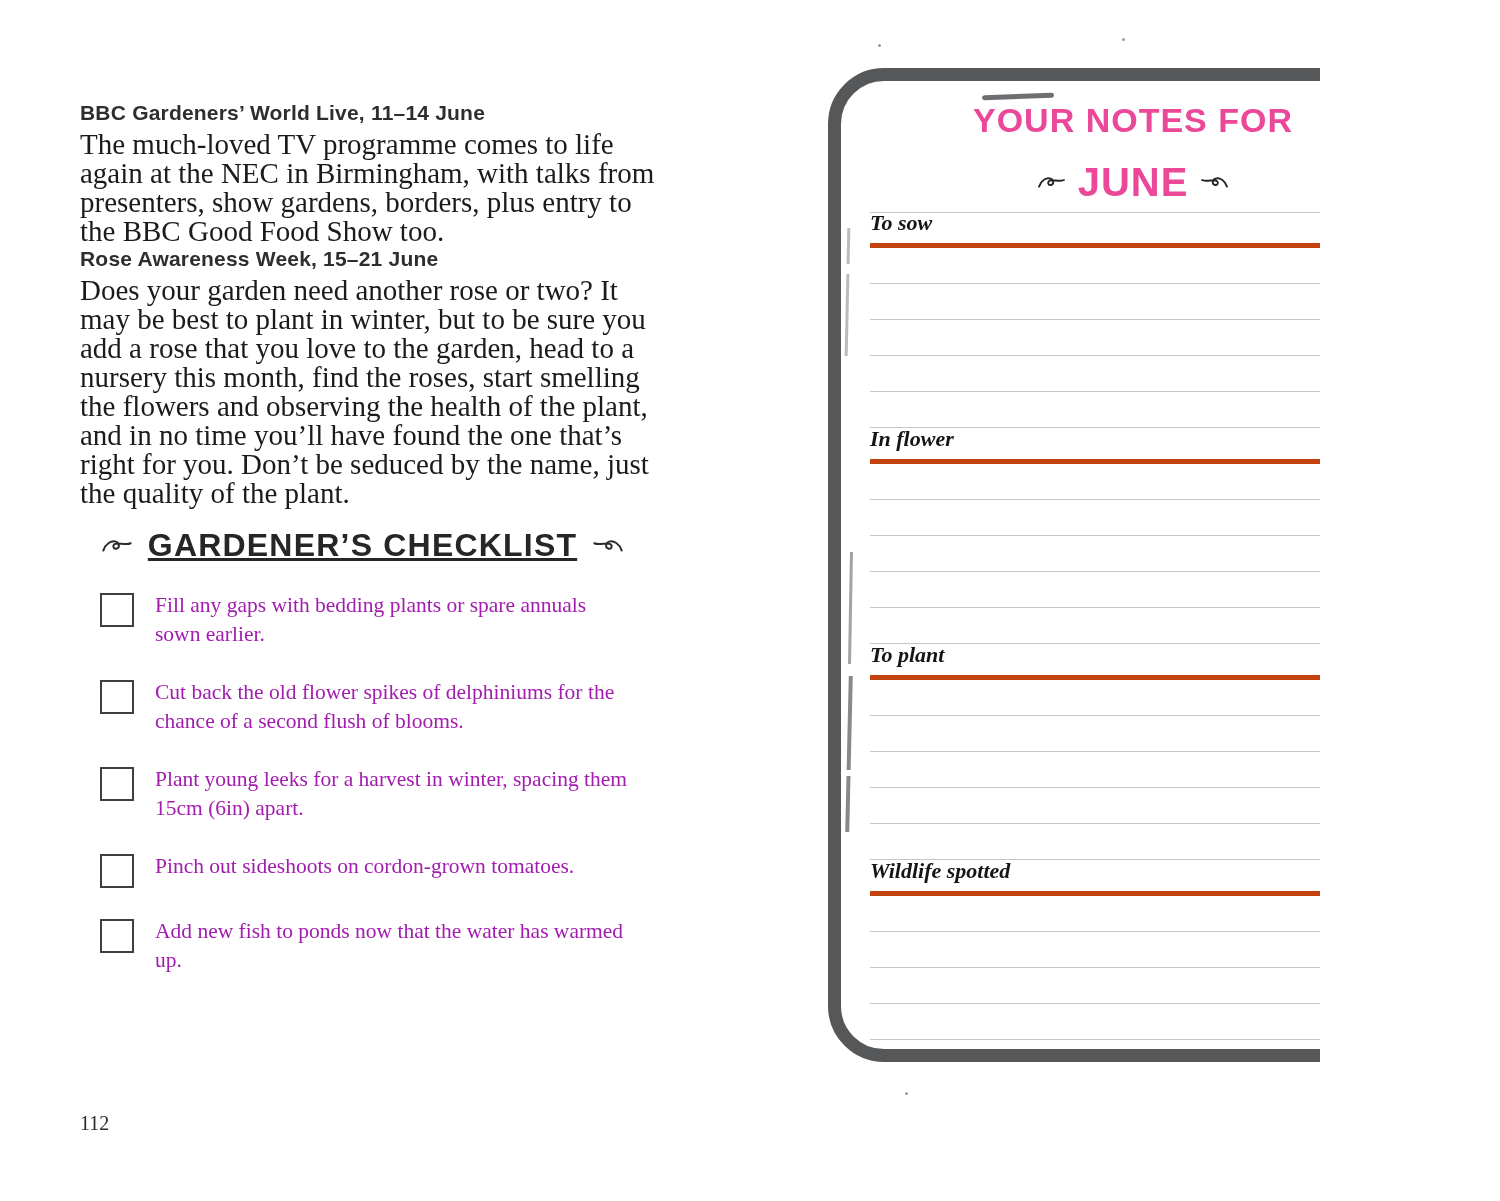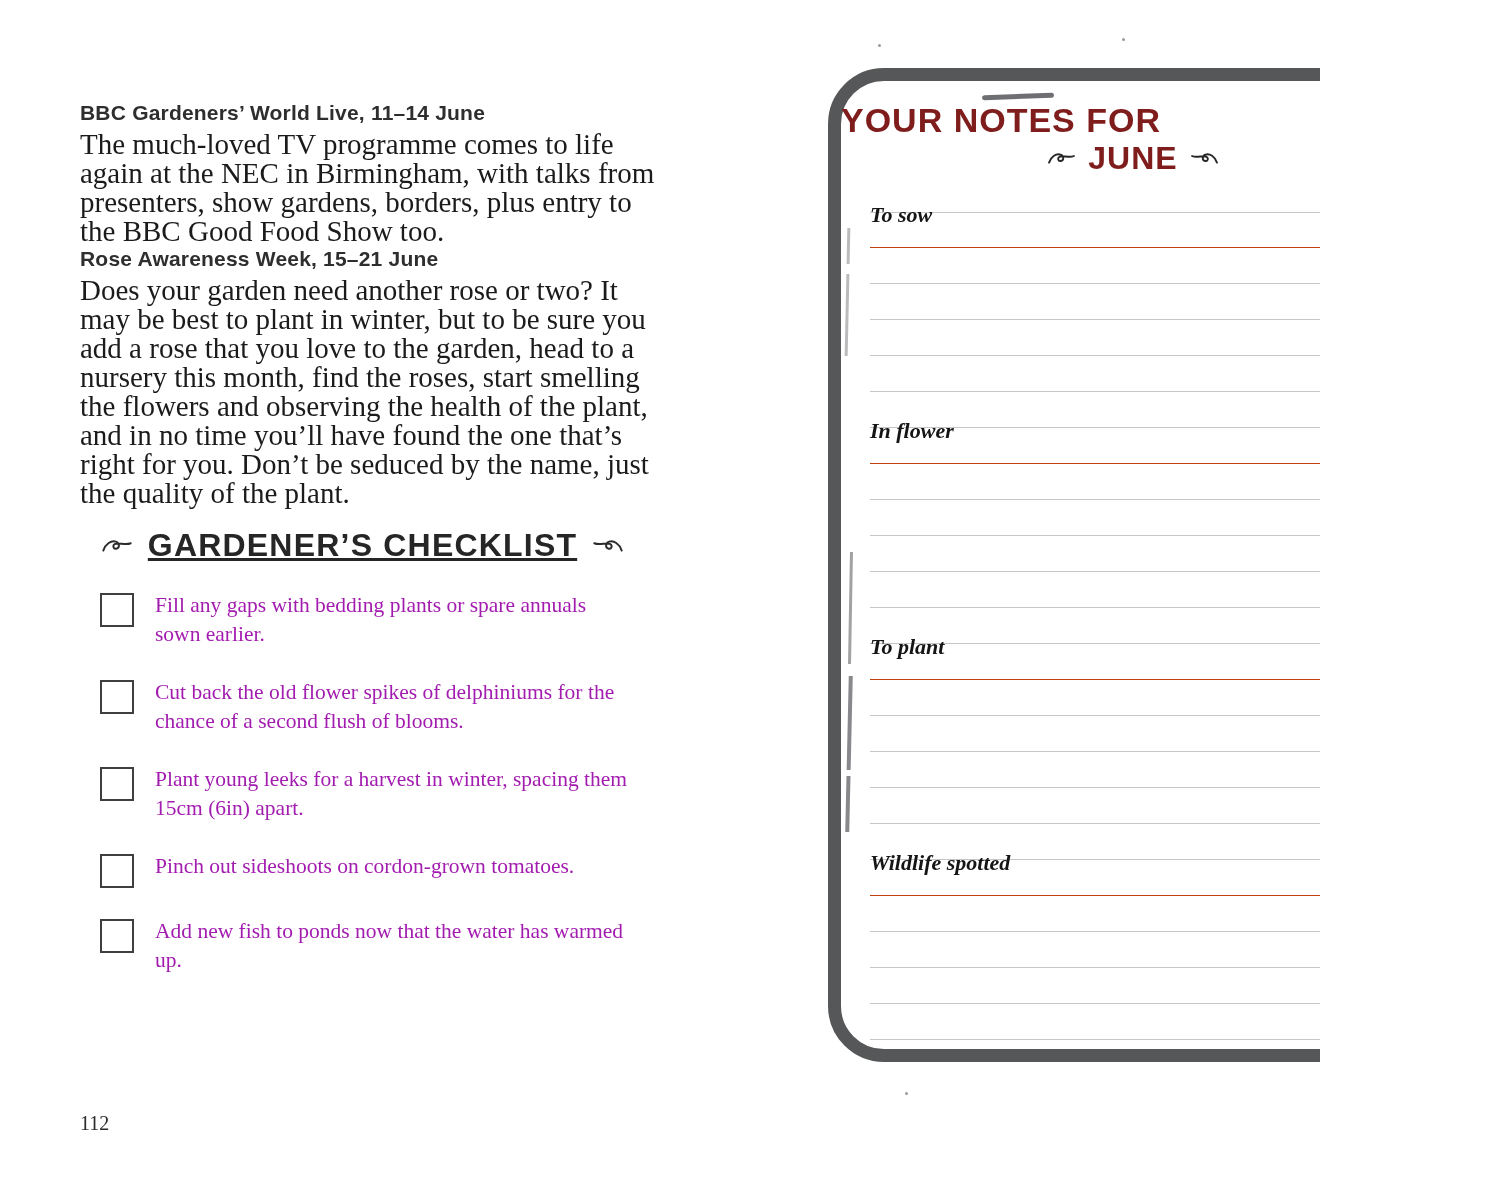--- a/index.html
+++ b/index.html
@@ -36,31 +36,31 @@
   .check-text{font-size:21.5px;line-height:29px;color:#a21caf;max-width:478px;}
   .page-number{
     position:absolute;left:80px;top:1112px;width:590px;text-align:left;
     font-size:20px;color:#2a2a2a;
   }
   
   .notebook-frame{
     position:absolute;left:828px;top:68px;width:610px;height:994px;
     border:13px solid #565758;border-radius:56px;box-sizing:border-box;background:#fff;
   }
-  .nb-header{position:absolute;left:0;top:20px;width:100%;
-    font-family:"Liberation Sans",sans-serif;color:#7f1d1d;}
+  .nb-header{position:absolute;left:0;top:20px;width:100%;text-align:center;
+    font-family:"Liberation Sans",sans-serif;color:#ec4899;}
   .nb-title1{font-size:34px;font-weight:bold;letter-spacing:1px;}
   .nb-title2-row{
-    margin-top:0;display:flex;align-items:center;justify-content:center;gap:13px;
-    font-size:32px;font-weight:bold;letter-spacing:1px;
+    margin-top:20px;display:flex;align-items:center;justify-content:center;gap:13px;
+    font-size:40px;font-weight:bold;letter-spacing:1px;
   }
   .notes{position:absolute;left:29px;top:131px;right:20px;}
   .nsection .label-row{
-    height:36px;box-sizing:border-box;border-bottom:1px solid #c2410c;
-    display:flex;align-items:flex-end;padding-bottom:19px;
+    height:36px;box-sizing:border-box;border-bottom:5px solid #c2410c;
+    display:flex;align-items:flex-end;padding-bottom:7px;
     font-style:italic;font-weight:bold;font-size:22px;color:#151515;
   }
   .nsection:first-child .label-row{border-top:1px solid #c6c6c6;}
   .nline{height:35px;border-bottom:1px solid #c6c6c6;}
   
   .month-tab{
     position:absolute;left:1416px;top:506px;width:84px;height:84px;
     background:#c3c4c8;border-radius:26px 0 0 26px;box-sizing:border-box;
     display:flex;align-items:center;padding-left:22px;padding-bottom:6px;
     font-size:44px;color:#121212;font-family:"Liberation Serif",serif;

